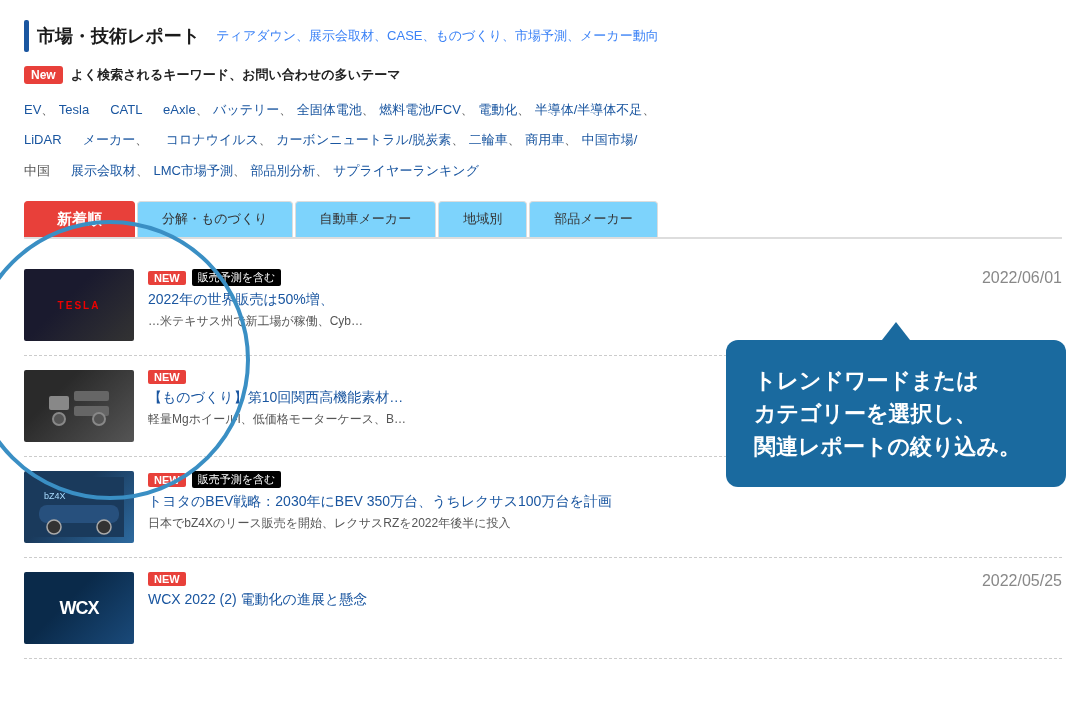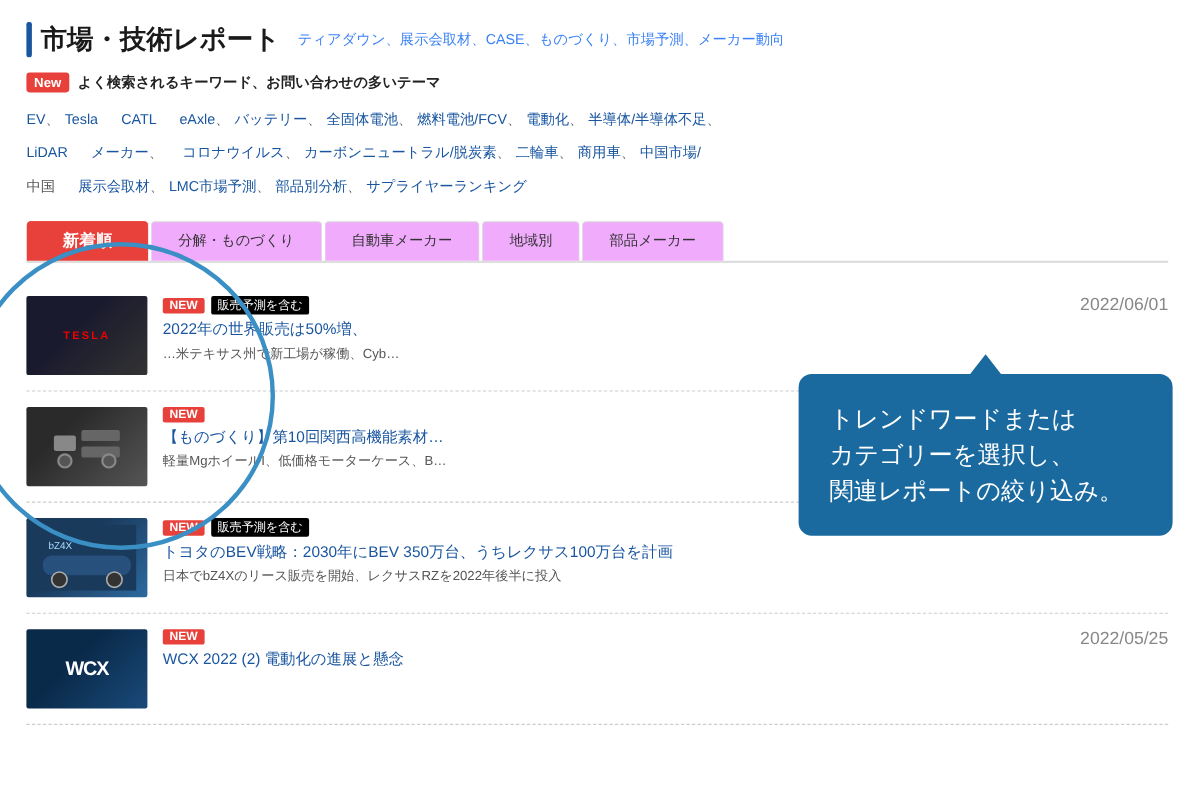--- a/index.html
+++ b/index.html
@@ -32,21 +32,21 @@
     }
 
     .title-bar {
       width: 5px;
       height: 32px;
       background: #1a56a0;
       border-radius: 2px;
     }
 
     .page-title {
-      font-size: 24px;
+      font-size: 18px;
       font-weight: bold;
       color: #1a1a1a;
     }
 
     .page-subtitle {
       font-size: 13px;
       color: #3b82f6;
       margin-left: 8px;
     }
 
@@ -99,21 +99,21 @@
       position: relative;
     }
 
     .tab {
       padding: 8px 24px;
       font-size: 13px;
       color: #333;
       cursor: pointer;
       border: 1px solid #ddd;
       border-bottom: none;
-      background: #f0abfc;
+      background: #7dd3fc;
       margin-right: 2px;
       border-radius: 4px 4px 0 0;
     }
 
     .tab.active {
       background: #e8403a;
       color: #fff;
       border-color: #e8403a;
       font-weight: bold;
       font-size: 15px;
@@ -264,21 +264,21 @@
       position: absolute;
       top: -20px;
       left: 50%;
       transform: translateX(-50%);
       border: 10px solid transparent;
       border-bottom-color: #1a6a9f;
     }
 
     .tooltip-text {
       font-size: 22px;
-      font-weight: normal;
+      font-weight: bold;
       line-height: 1.5;
       color: #fff;
     }
   </style>
 </head>
 <body>
 
 <div class="page-wrapper">
 
   <div class="page-header">

